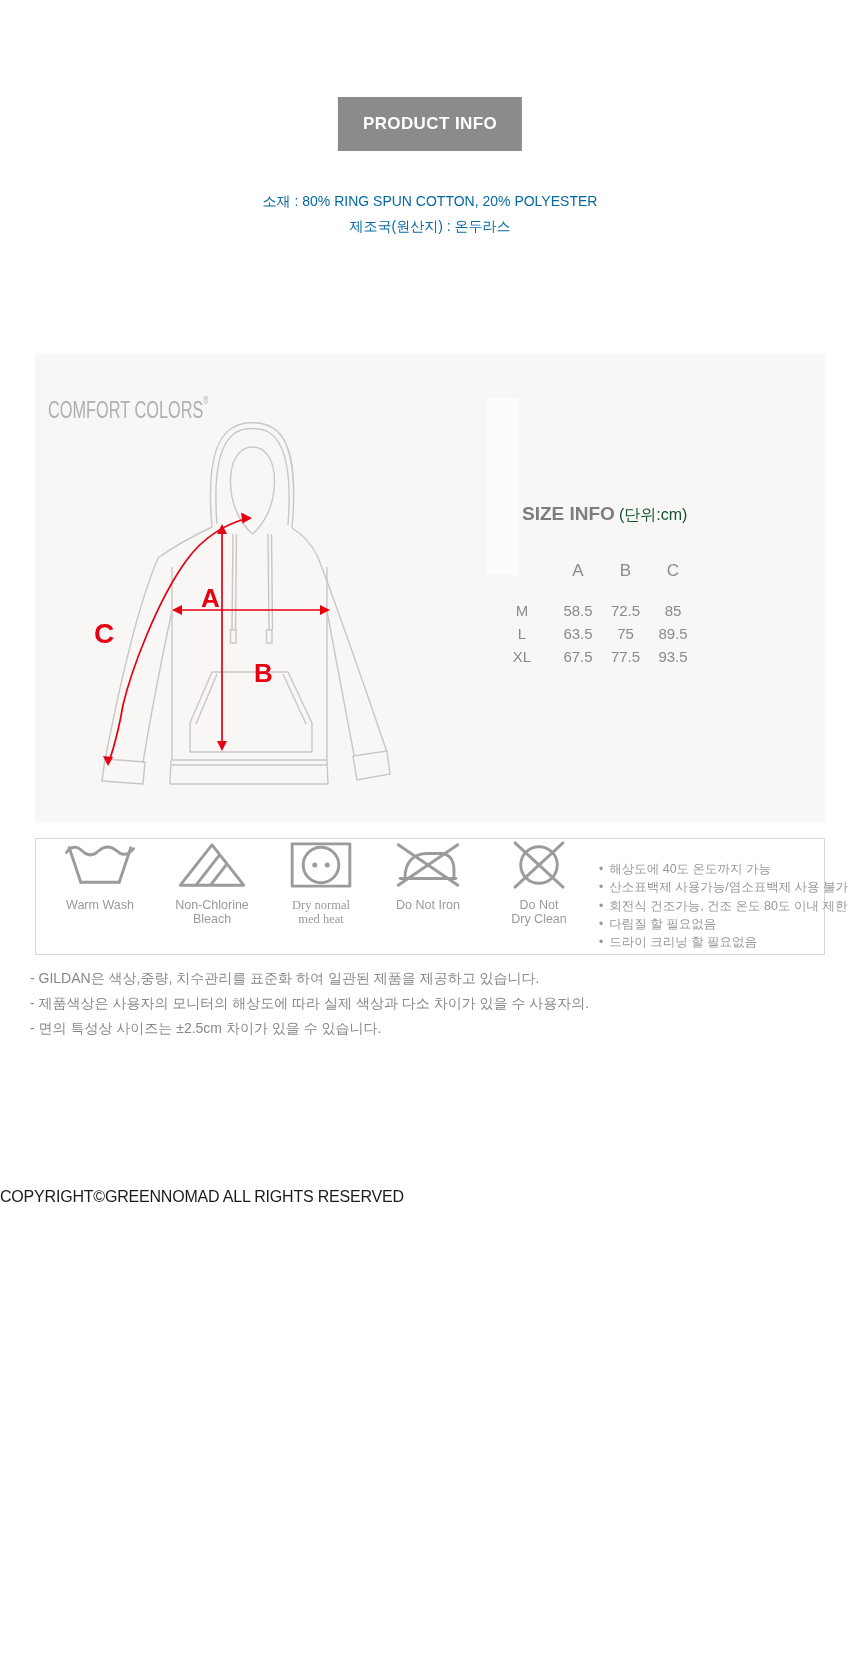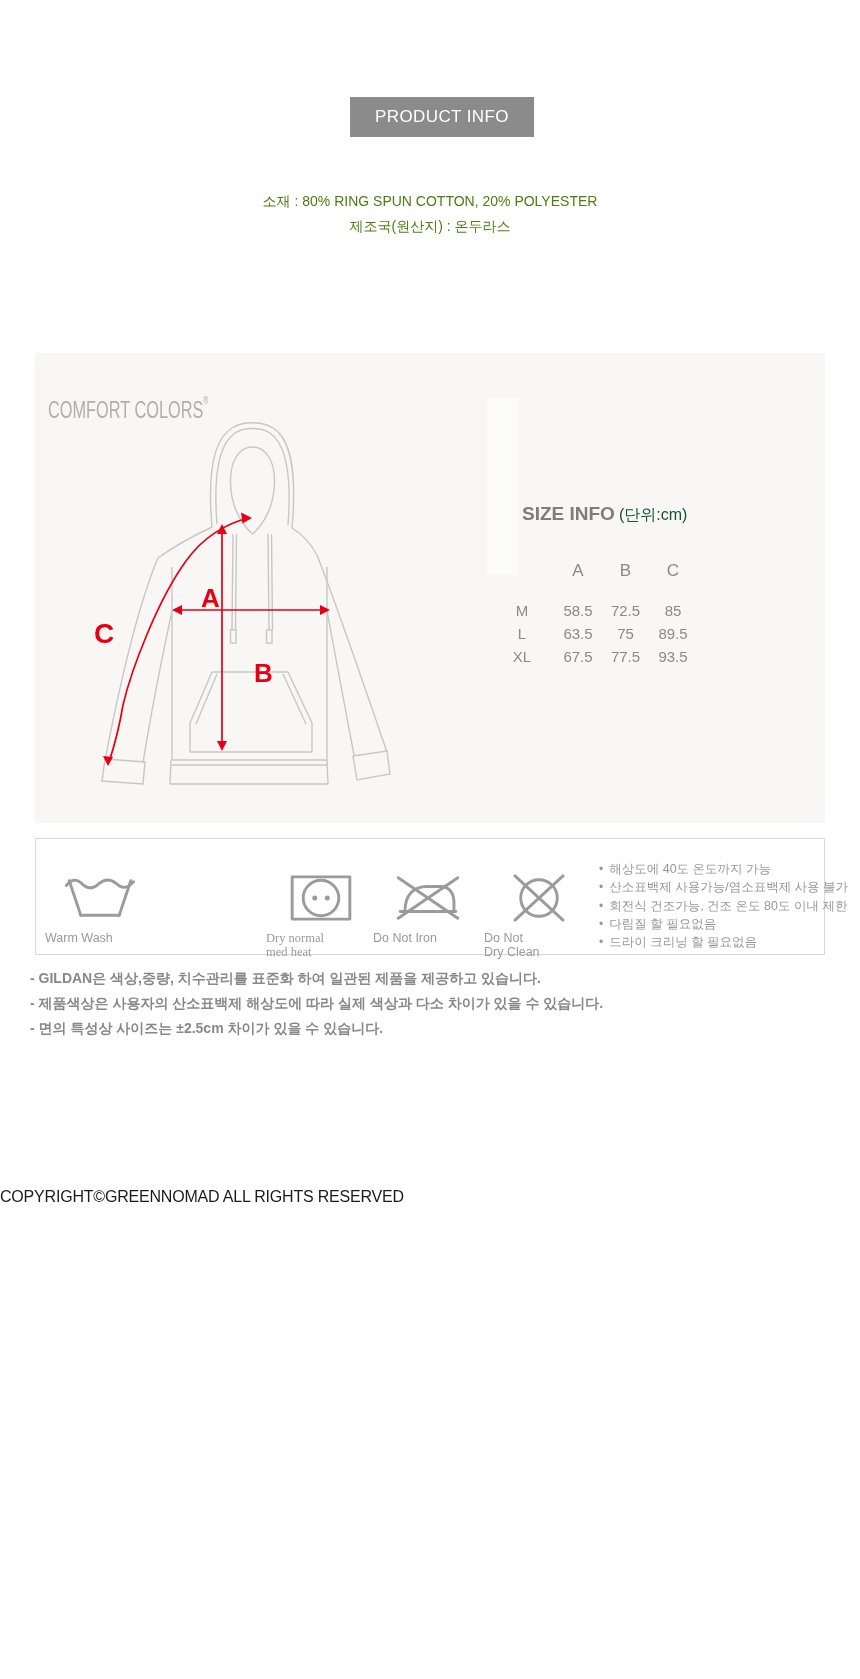--- a/index.html
+++ b/index.html
@@ -2,26 +2,26 @@
 <html><head>
 <meta charset="utf-8">
 <style>
   * { margin:0; padding:0; box-sizing:border-box; }
   html,body { background:#ffffff; }
   body { font-family:"Liberation Sans","DejaVu Sans",sans-serif; }
   .page { position:relative; width:860px; height:1679px; margin:0 auto; background:#fff; overflow:hidden; }
 
   
   .badge { position:absolute; top:97px; left:50%; transform:translateX(-50%);
-           background:#8b8b8b; color:#fff; font-size:17px; font-weight:normal;
-           padding:10px 25px; letter-spacing:0.4px;margin-left:12px; }
+           background:#8b8b8b; color:#fff; font-size:17px; font-weight:bold;
+           padding:17px 25px; letter-spacing:0.4px; }
 
   
   .info { position:absolute; top:189px; left:0; width:100%; text-align:center;
-          color:#4d7c0f; font-size:14px; line-height:24.5px; }
+          color:#0369a1; font-size:14px; line-height:24.5px; }
 
   
   .size-panel { position:absolute; left:35px; top:353px; width:790px; height:470px;
                 background:#f8f7f6; }
   .brand-logo { position:absolute; left:13px; top:42px; color:#b1aeac; font-size:24px;
                 font-weight:500; letter-spacing:0; transform:scaleX(0.68); transform-origin:left top;
                 white-space:nowrap; }
   .brand-logo sup { font-size:10px; vertical-align:14px; }
   .white-strip { position:absolute; left:452px; top:45px; width:31px; height:177px;
                  background:rgba(255,255,255,0.6); }
@@ -34,31 +34,31 @@
   .size-table { position:absolute; left:455px; top:206px; color:#8a8a8a; }
   .st-row { display:grid; grid-template-columns:64px 48px 47px 48px; height:23px;
             align-items:center; text-align:center; font-size:15px; }
   .st-head { font-size:17px; font-weight:500; height:23px; margin-bottom:17px; }
 
   .diagram-label { fill:#e60012; font-weight:bold; font-family:"Liberation Sans",sans-serif; }
 
   
   .care-box { position:absolute; left:35px; top:838px; width:790px; height:117px;
               background:#fff; border:1px solid #d8d8d8; }
-  .care-item { position:absolute; top:34px; width:110px; }
+  .care-item { position:absolute; top:1px; width:110px; text-align:center; }
   .care-item svg { display:block; margin:0 auto 8px auto; }
   .care-label { font-size:12.5px; line-height:14px; color:#9a9a9a; }
   .care-bullets { position:absolute; left:563px; top:21px; }
   .bullet-line { display:flex; align-items:flex-start; font-size:12.5px; color:#979797;
                  line-height:18.3px; white-space:nowrap; }
   .bullet-dot { margin-right:6px; font-size:12px; line-height:18.3px; color:#979797; }
 
   
   .notes { position:absolute; left:30px; top:966px; color:#888888; font-size:14px;
-           line-height:25px;font-weight:bold; }
+           line-height:25px; }
 
   .copyright { position:absolute; top:1188px; left:0; width:100%; text-align:left;
                color:#1b1b1b; font-size:16px; font-weight:500; letter-spacing:-0.2px; }
 
   .cicon { stroke:#9b9b9b; stroke-width:3; fill:none; stroke-linecap:round; stroke-linejoin:round; }
   .garment path, .garment rect { stroke:#c7c7c7; stroke-width:1.4; fill:none; }
   .measure path, .measure line { stroke:#e60012; stroke-width:1.7; fill:none; }
   .measure polygon { fill:#e60012; stroke:none; }
 </style>
 </head>
@@ -181,20 +181,38 @@
           <path d="M69,8 L57,44"></path>
           <path d="M17,44 L57,44"></path>
         <path d="M2,13 C7,6 13,6 18,11 C24,17 30,17 36,11 C42,6 48,6 54,11 C60,17 66,16 72,9"></path>
       </svg>
       <div class="care-label">
         <div>Warm Wash</div>
         <div></div>
       </div>
     </div>
 
+    <div class="care-item" style="left:121px;">
+      <svg class="cicon" width="74" height="50" viewBox="0 0 74 52">
+        <defs>
+            <clipPath id="triclip">
+              <path d="M37,5 L70,47 L4,47 Z"></path>
+            </clipPath>
+          </defs>
+        <path d="M37,5 L70,47 L4,47 Z"></path>
+        <g clip-path="url(#triclip)">
+          <path d="M18,50 L53,5"></path>
+            <path d="M33,50 L68,5"></path>
+        </g>
+      </svg>
+      <div class="care-label">
+        <div>Non-Chlorine</div>
+        <div>Bleach</div>
+      </div>
+    </div>
 
     <div class="care-item" style="left:230px;font-family:Liberation Serif, serif;">
       <svg class="cicon" width="74" height="50" viewBox="0 0 74 52">
         <rect x="7" y="4" width="60" height="44"></rect>
         <circle cx="37" cy="26" r="18.5"></circle>
         <circle cx="30.5" cy="26" r="2.6" fill="#9b9b9b" stroke="none"></circle>
         <circle cx="43.5" cy="26" r="2.6" fill="#9b9b9b" stroke="none"></circle>
       </svg>
       <div class="care-label">
         <div>Dry normal</div>
@@ -246,19 +264,19 @@
         </div>
       <div class="bullet-line">
           <span class="bullet-dot">•</span>
           <span>드라이 크리닝 할 필요없음</span>
         </div>
     </div>
   </div>
 
   <div class="notes">
     <div>- GILDAN은 색상,중량, 치수관리를 표준화 하여 일관된 제품을 제공하고 있습니다.</div>
-    <div>- 제품색상은 사용자의 산소표백제 해상도에 따라 실제 색상과 다소 차이가 있을 수 있습니다.</div>
+    <div>- 제품색상은 사용자의 모니터의 해상도에 따라 실제 색상과 다소 차이가 있을 수 사용자의.</div>
     <div>- 면의 특성상 사이즈는  ±2.5cm 차이가 있을 수 있습니다.</div>
   </div>
 
   <div class="copyright">COPYRIGHT©GREENNOMAD ALL RIGHTS RESERVED</div>
 
 </div>
 
 </body></html>

